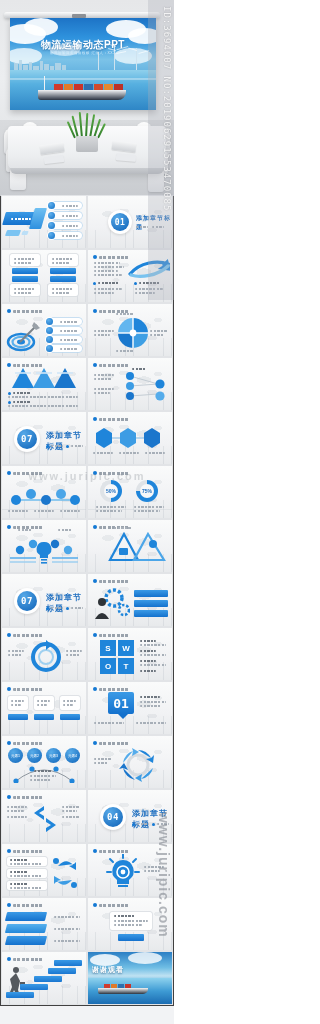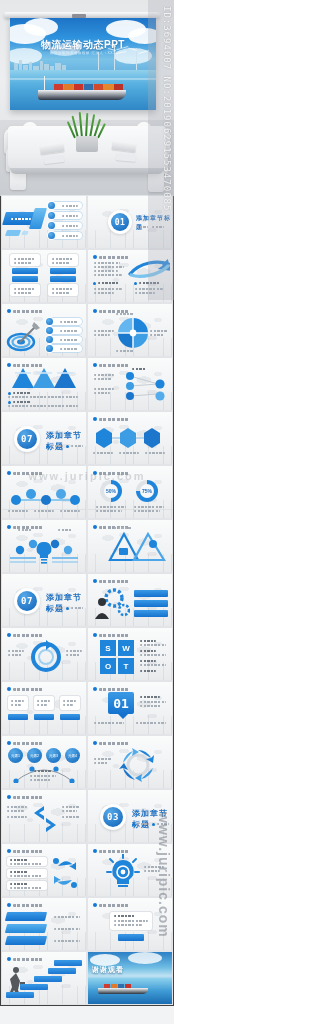--- a/index.html
+++ b/index.html
@@ -742,21 +742,21 @@
         <div class="ln" style="position:absolute;left:5px;top:26px;width:20px;"></div>
         <div class="ln" style="position:absolute;left:60px;top:16px;width:18px;"></div>
         <div class="ln" style="position:absolute;left:60px;top:20px;width:15px;"></div>
         <div class="ln" style="position:absolute;left:60px;top:26px;width:18px;"></div>
       </div>
       <div class="slide">
         <div class="s-bg"></div>
           <div class="s-map"></div>
           <div class="s-persp"></div>
         <div class="circ-ring" style="left:12px;top:14px;width:26px;height:26px;"></div>
-        <div class="num" style="left:15px;top:17px;width:20px;height:20px;">03</div>
+        <div class="num" style="left:15px;top:17px;width:20px;height:20px;">04</div>
         <div class="sect-title" style="left:44px;top:18px;font-size:8px;">添加章节标题</div>
         <div class="s-dot" style="position:absolute;left:44px;top:33px;width:3px;height:3px;"></div>
         <div class="ln" style="position:absolute;left:49px;top:33px;width:12px;"></div>
         <div class="s-dot" style="position:absolute;left:64px;top:33px;width:3px;height:3px;"></div>
         <div class="ln" style="position:absolute;left:69px;top:33px;width:12px;"></div>
       </div>
     </div>
 
     <div class="row">
       <div class="slide">

